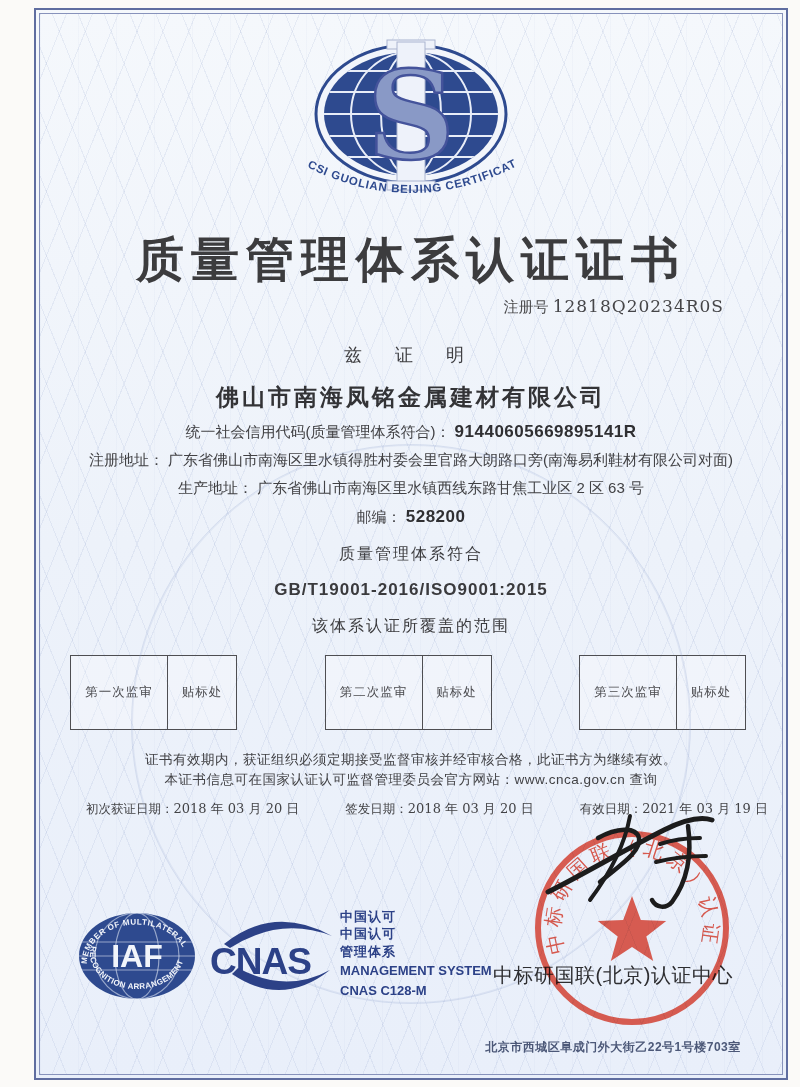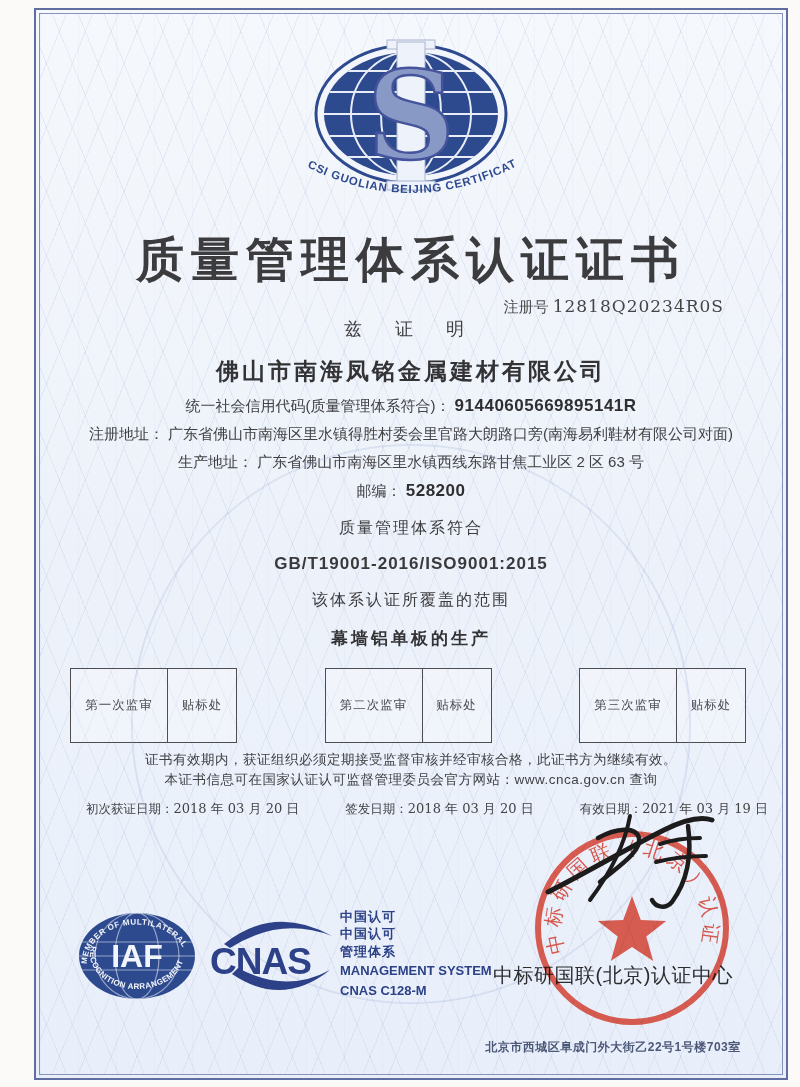--- a/index.html
+++ b/index.html
@@ -45,21 +45,21 @@
     color: #3c3c3e; text-align: center;
   }
   .reg-line {
     margin-top: 4px; padding-right: 58px;
     text-align: right; font-size: 15px; color: #4a4a4c;
   }
   .reg-line .num {
     font-family: "DejaVu Serif", serif;
     font-size: 17px; color: #454548; letter-spacing: 1px;
   }
-  .certify { font-size: 18px; letter-spacing: 14px; color: #3f3f42; text-align: center; }
+  .certify { margin-top: 26px; font-size: 18px; letter-spacing: 14px; color: #3f3f42; text-align: center; }
   .company { margin-top: 15px; font-size: 23px; font-weight: 700; letter-spacing: 3px; color: #333336; text-align: center; }
   .line { margin-top: 9px; font-size: 15px; color: #414144; text-align: center; }
   .line .b { font-weight: 700; font-size: 17px; color: #2f2f32; letter-spacing: 0.5px; text-align: center; }
   .conform { margin-top: 17px; font-size: 16px; letter-spacing: 2px; text-align: center; color: #3c3c3f; }
   .standard { margin-top: 15px; font-size: 17px; letter-spacing: 1px; text-align: center; color: #3a3a3d; font-weight: 600; }
   .scope-label { margin-top: 16px; font-size: 16px; letter-spacing: 2px; text-align: center; color: #3c3c3f; }
   .scope { margin-top: 16px; font-size: 17px; font-weight: 700; letter-spacing: 3px; text-align: center; color: #333336; }
 
   .boxes {
     margin-top: 18px;
@@ -74,21 +74,21 @@
   .audit-box .cell-l {
     flex: 1; border-right: 1.5px solid #4e4e52;
     display: flex; align-items: center; justify-content: center;
     font-size: 12.5px; color: #4a4a4e; letter-spacing: 1px;
   }
   .audit-box .cell-r {
     width: 68px; display: flex; align-items: center; justify-content: center;
     font-size: 12.5px; color: #4a4a4e; letter-spacing: 1px;
   }
 
-  .notice { margin-top: 7px; text-align: center; font-size: 13.5px; line-height: 1.5; color: #414144; letter-spacing: 0.5px; }
+  .notice { margin-top: 20px; text-align: center; font-size: 13.5px; line-height: 1.5; color: #414144; letter-spacing: 0.5px; }
 
   .dates {
     margin-top: 9px;
     display: flex; justify-content: space-between;
     padding: 0 14px 0 46px;
     font-size: 12.5px; color: #434346;
   }
   .dates .val { font-family: "DejaVu Serif", serif; font-size: 13px; }
 
   .bottom-zone { position: relative; height: 118px; margin-top: 88px; }
@@ -169,21 +169,20 @@
       <span>广东省佛山市南海区里水镇西线东路甘焦工业区 2 区 63 号</span>
     </div>
     <div class="line">
       <span>邮编：</span>
       <span class="b">528200</span>
     </div>
 
     <div class="conform">质量管理体系符合</div>
     <div class="standard">GB/T19001-2016/ISO9001:2015</div>
     <div class="scope-label">该体系认证所覆盖的范围</div>
-    <div class="scope">幕墙铝单板的生产</div>
 
     <div class="boxes">
       <div class="audit-box">
         <div class="cell-l">第一次监审</div>
         <div class="cell-r">贴标处</div>
       </div>
       <div class="audit-box">
         <div class="cell-l">第二次监审</div>
         <div class="cell-r">贴标处</div>
       </div>

